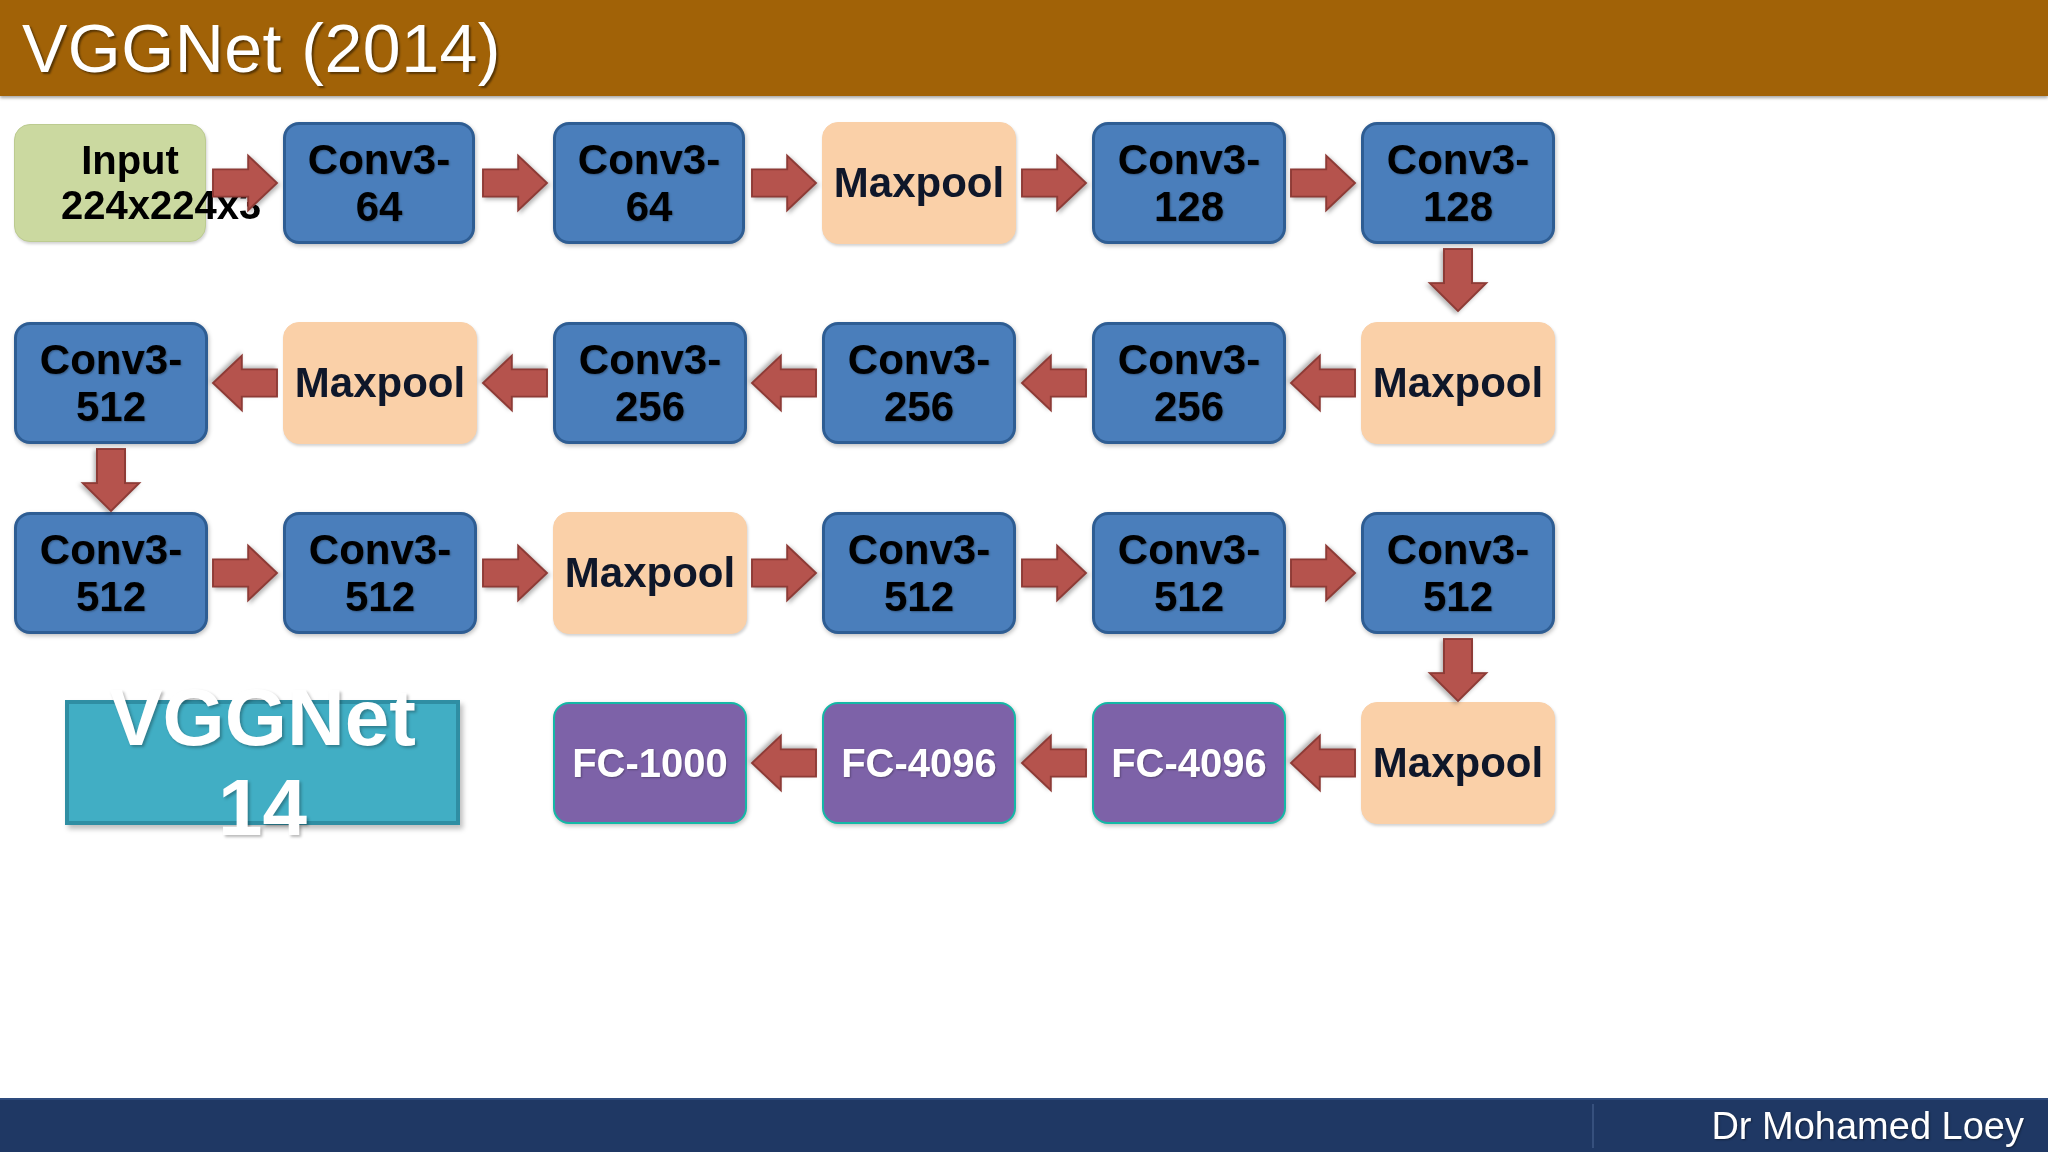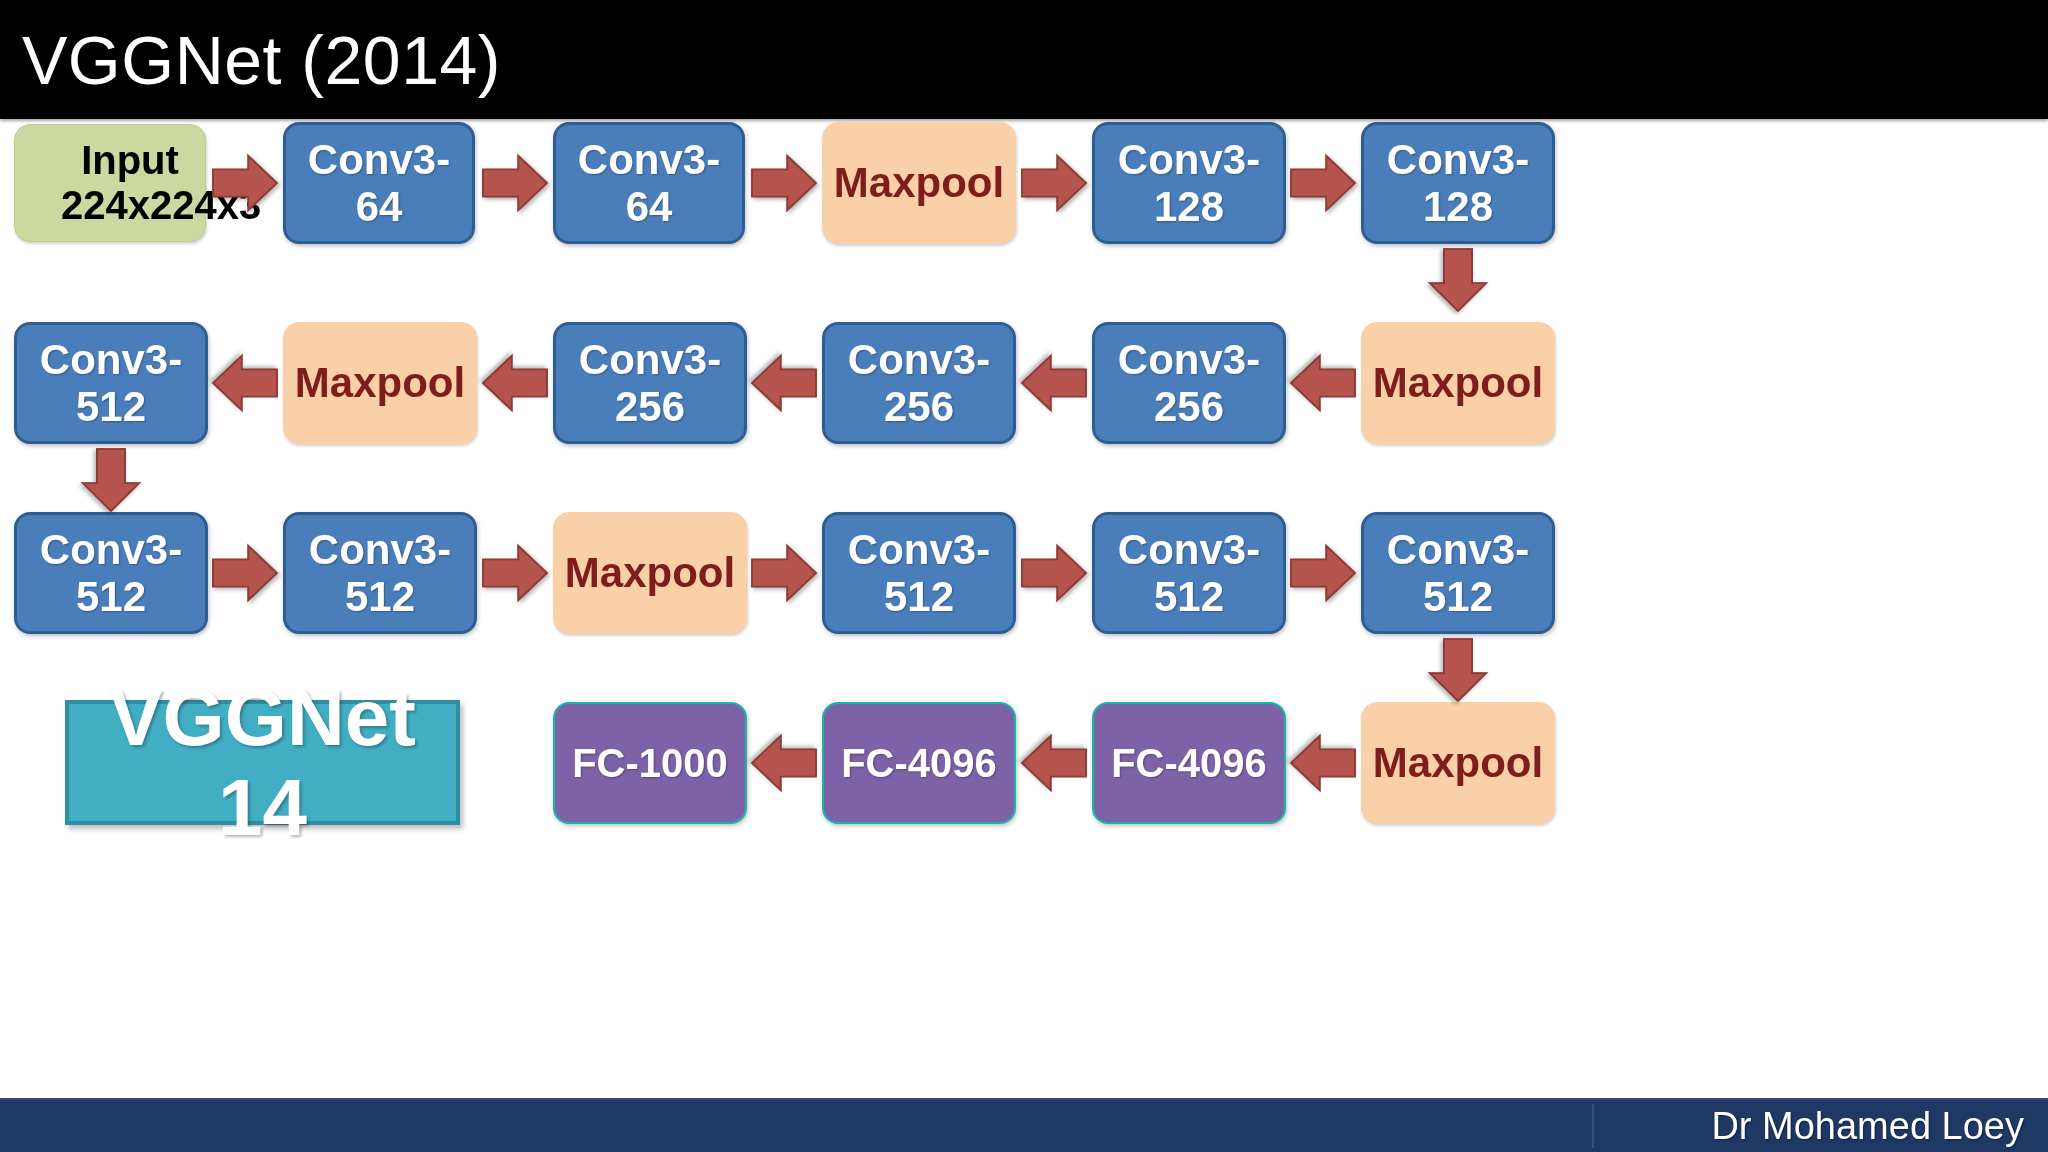--- a/index.html
+++ b/index.html
@@ -18,22 +18,22 @@
     background: #ffffff;
     overflow: hidden;
   }
 
   
   .title-bar {
     position: absolute;
     left: 0;
     top: 0;
     width: 2048px;
-    height: 119px;
-    background: #000000;
+    height: 96px;
+    background: #a16207;
     box-shadow: 0 2px 3px rgba(0,0,0,0.35);
   }
   .title-bar .title-text {
     position: absolute;
     left: 22px;
     top: 50%;
     transform: translateY(-50%);
     color: #ffffff;
     font-size: 68px;
     font-weight: 400;
@@ -102,31 +102,31 @@
     border: 1px solid #bccb90;
     color: #000000;
     font-weight: bold;
     font-size: 40px;
     box-shadow: 1px 2px 3px rgba(0,0,0,0.18);
     padding-left: 40px;
   }
   .node.type-conv {
     background: #4a7ebb;
     border: 3px solid #2e5d93;
-    color: #ffffff;
+    color: #000000;
     font-weight: bold;
     font-size: 42px;
     text-shadow: 1px 1px 2px rgba(0,0,0,0.30);
     box-shadow: 1px 2px 4px rgba(0,0,0,0.25);
     justify-content: center;
   }
   .node.type-pool {
     background: #fad0a8;
     border: 1px solid #fad0a8;
-    color: #7f1d1d;
+    color: #0f172a;
     font-weight: bold;
     font-size: 42px;
     box-shadow: 1px 2px 3px rgba(0,0,0,0.18);
   }
   .node.type-fc {
     background: #7d62a8;
     border: 2px solid #14b8a6;
     color: #ffffff;
     font-weight: bold;
     font-size: 40px;

